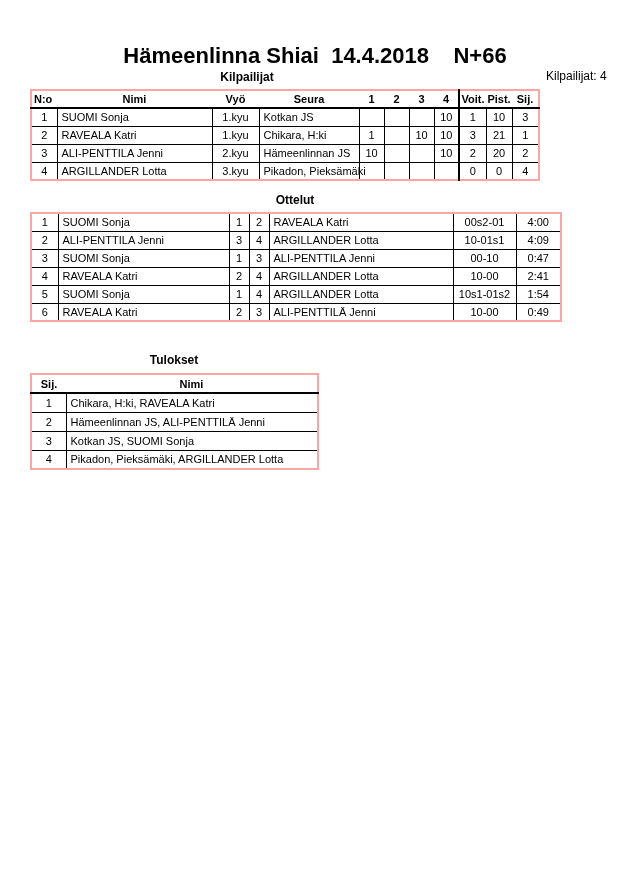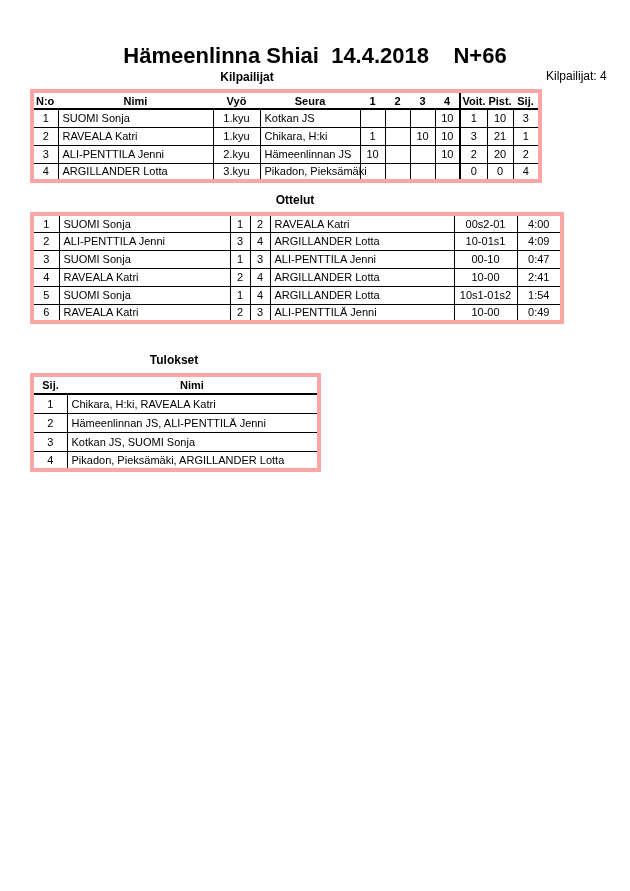--- a/index.html
+++ b/index.html
@@ -24,21 +24,21 @@
   }
   #lbl-kilpailijat { left:247px; top:70px; }
   #lbl-ottelut     { left:295px; top:193px; }
   #lbl-tulokset    { left:174px; top:353px; }
   .count { position:absolute; left:546px; top:69px; font-size:12px; }
 
   table {
     position:absolute;
     border-collapse:collapse;
     table-layout:fixed;
-    border:4px solid #fca5a5;
+    border:2px solid #fca5a5;
     background:#fff;
   }
   #t1 { left:30px; top:89px;  width:508px; }
   #t2 { left:30px; top:212px; width:530px; }
   #t3 { left:30px; top:373px; width:287px; }
 
   tr { height:18px; }
   #t3 tr { height:19px; }
 
   th, td {

